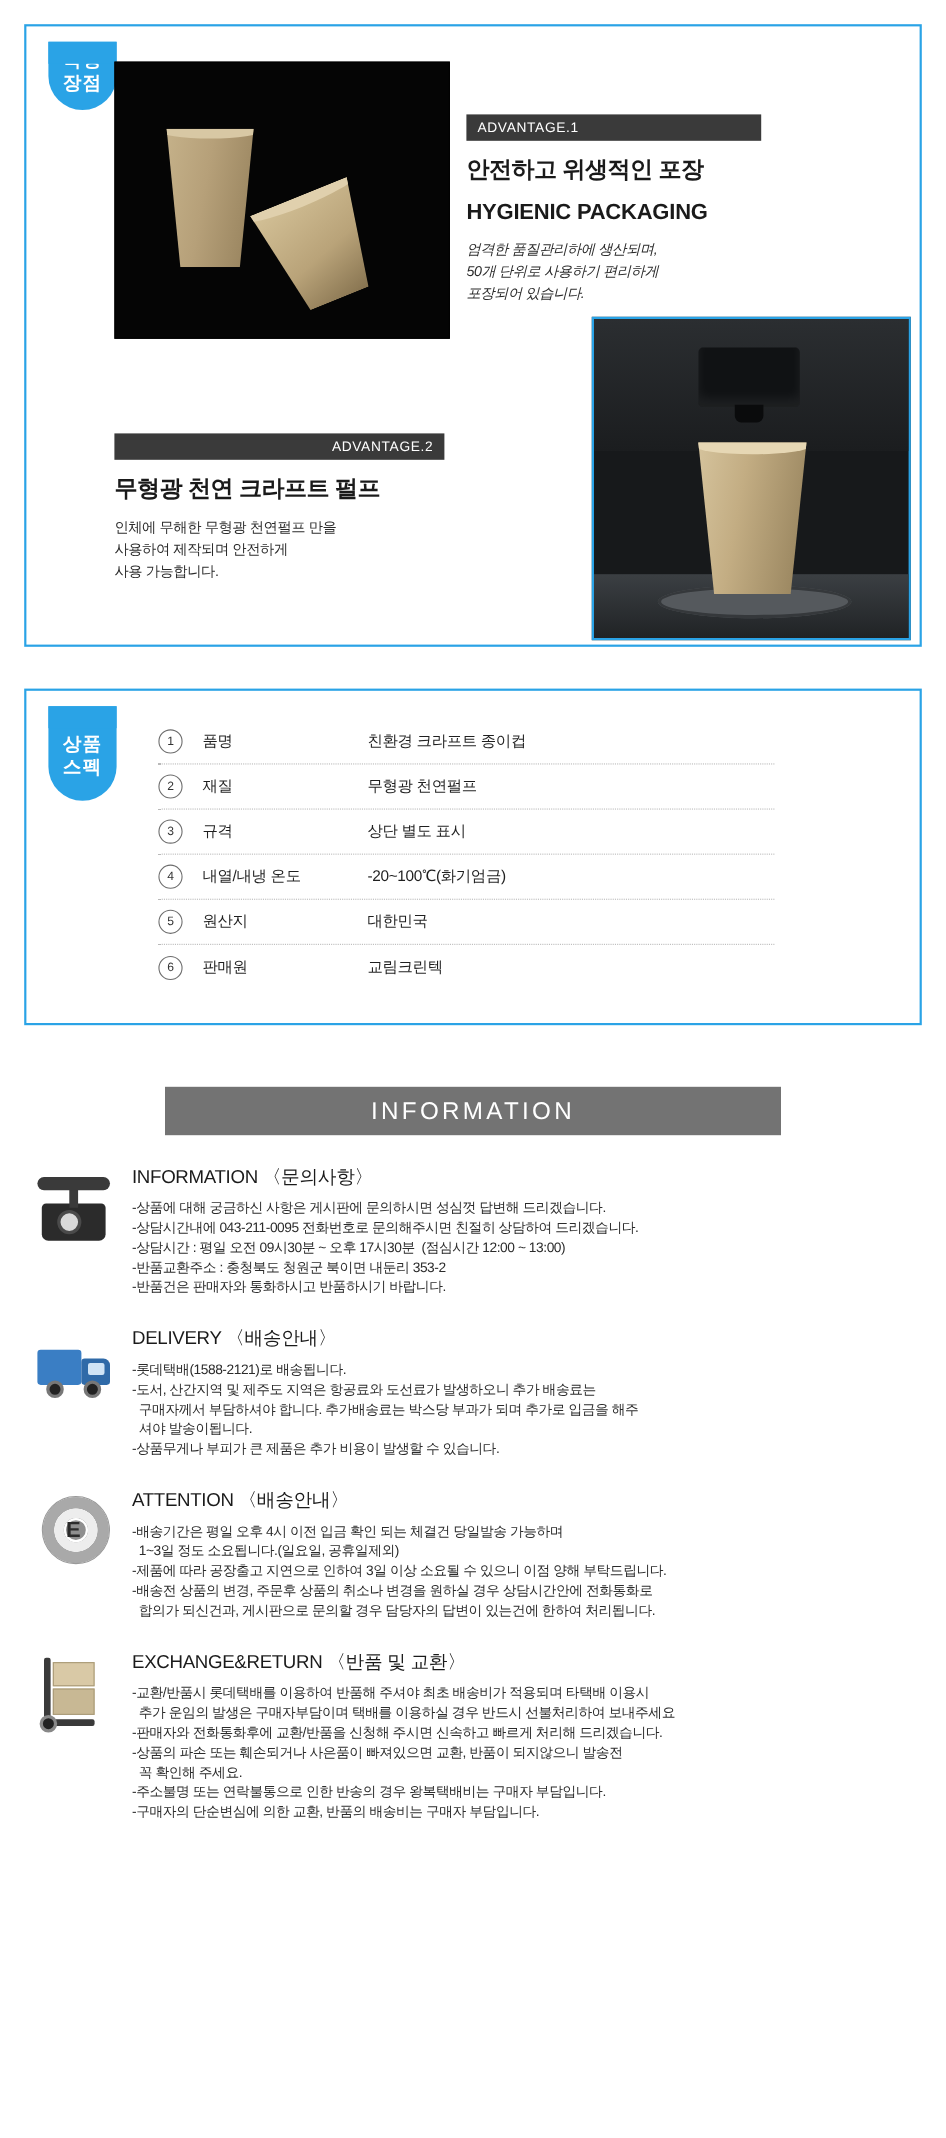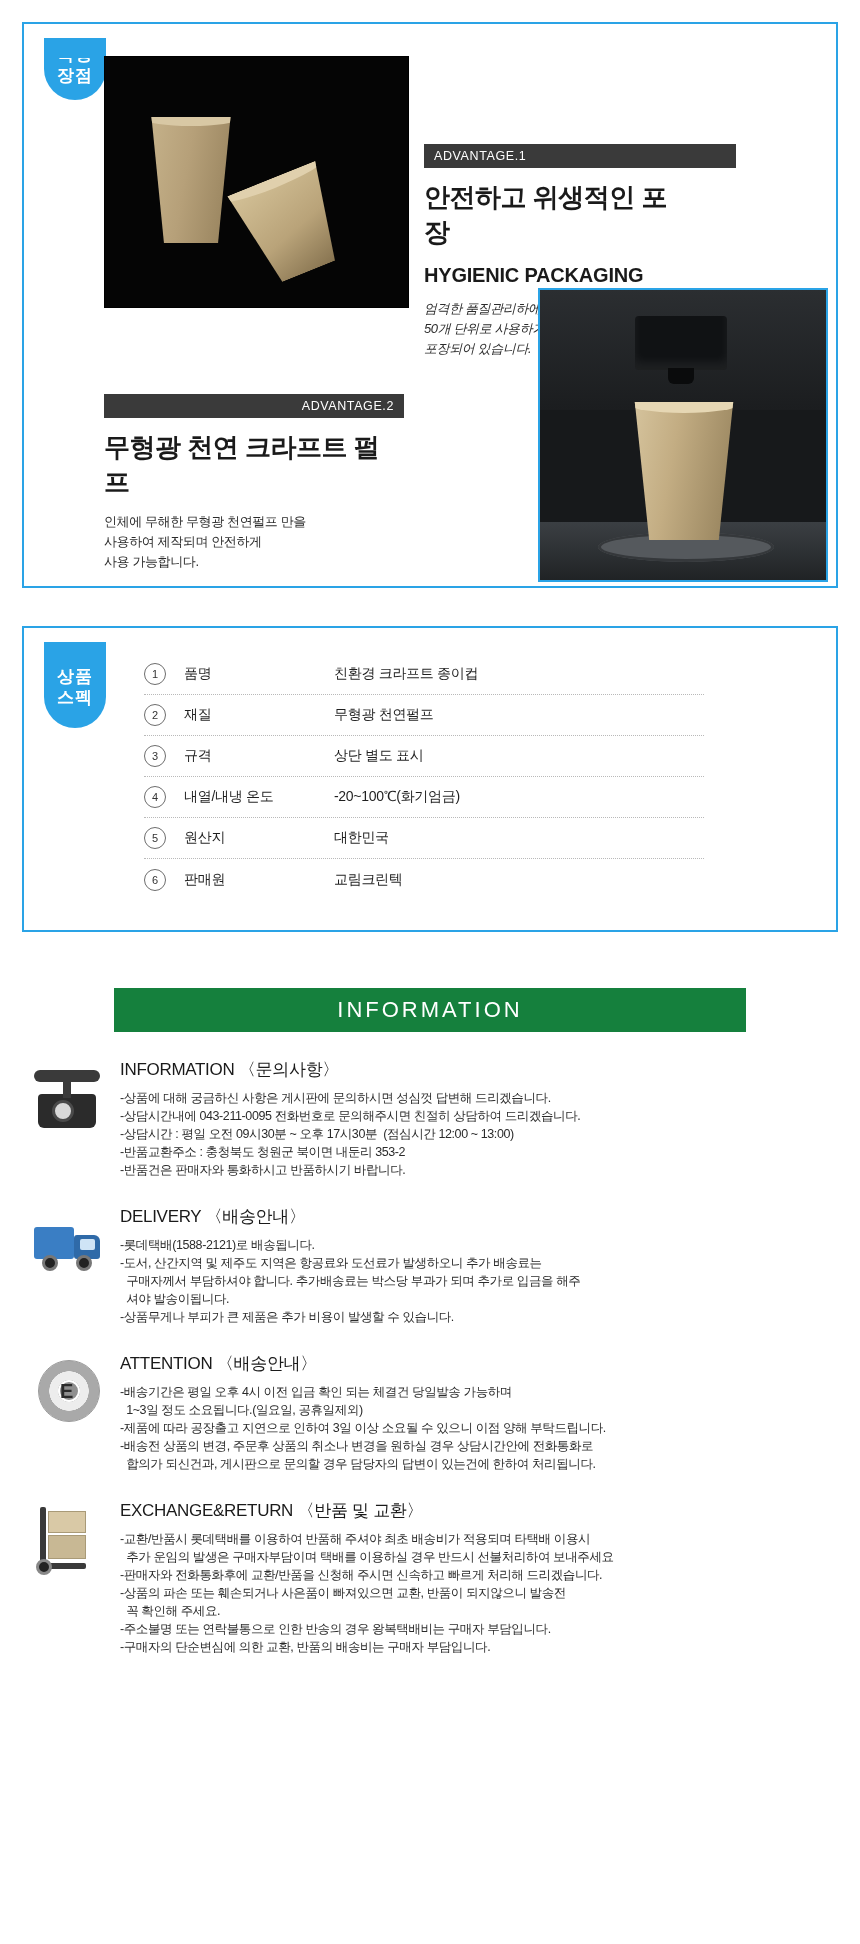--- a/index.html
+++ b/index.html
@@ -127,24 +127,24 @@
   .adv1 { left: 400px; top: 80px; width: 262px; }
   .adv2 { left: 80px; top: 370px; width: 300px; }
   .adv-label {
     background: #3a3a3a;
     color: #fff;
     font-size: 12.5px;
     letter-spacing: .6px;
     padding: 5px 10px;
     display: block;
   }
-  .adv1 .adv-label { width: 312px; margin-top: 40px; }
+  .adv1 .adv-label { width: 268px; }
   .adv2 .adv-label { width: 300px; text-align: right; }
   .adv-title-ko {
-    font-size: 26px; font-weight: bold; color: #1a1a1a;
+    font-size: 21px; font-weight: bold; color: #1a1a1a;
     margin-top: 12px; letter-spacing: -.5px;
   }
   .adv-title-en {
     font-size: 20px; font-weight: bold; color: #1a1a1a;
     margin-top: 14px; letter-spacing: -.2px;
   }
   .adv-desc {
     margin-top: 12px;
     font-size: 13px; line-height: 20px; color: #2b2b2b;
     letter-spacing: -.4px;
@@ -181,22 +181,22 @@
     margin-left: 18px; width: 150px;
     font-size: 14px; color: #1f1f1f; letter-spacing: -.3px;
   }
   .spec-val {
     font-size: 14px; color: #1f1f1f; letter-spacing: -.3px;
   }
 
   
   .info-header {
     margin: 56px auto 0 auto;
-    width: 632px; height: 44px;
-    background: #15803d;
+    width: 560px; height: 44px;
+    background: #737373;
     color: #fff;
     font-size: 22px;
     letter-spacing: 3px;
     text-align: center;
     line-height: 44px;
   }
   .info-block {
     position: relative;
     margin: 26px 0 0 0;
     padding-left: 120px;

